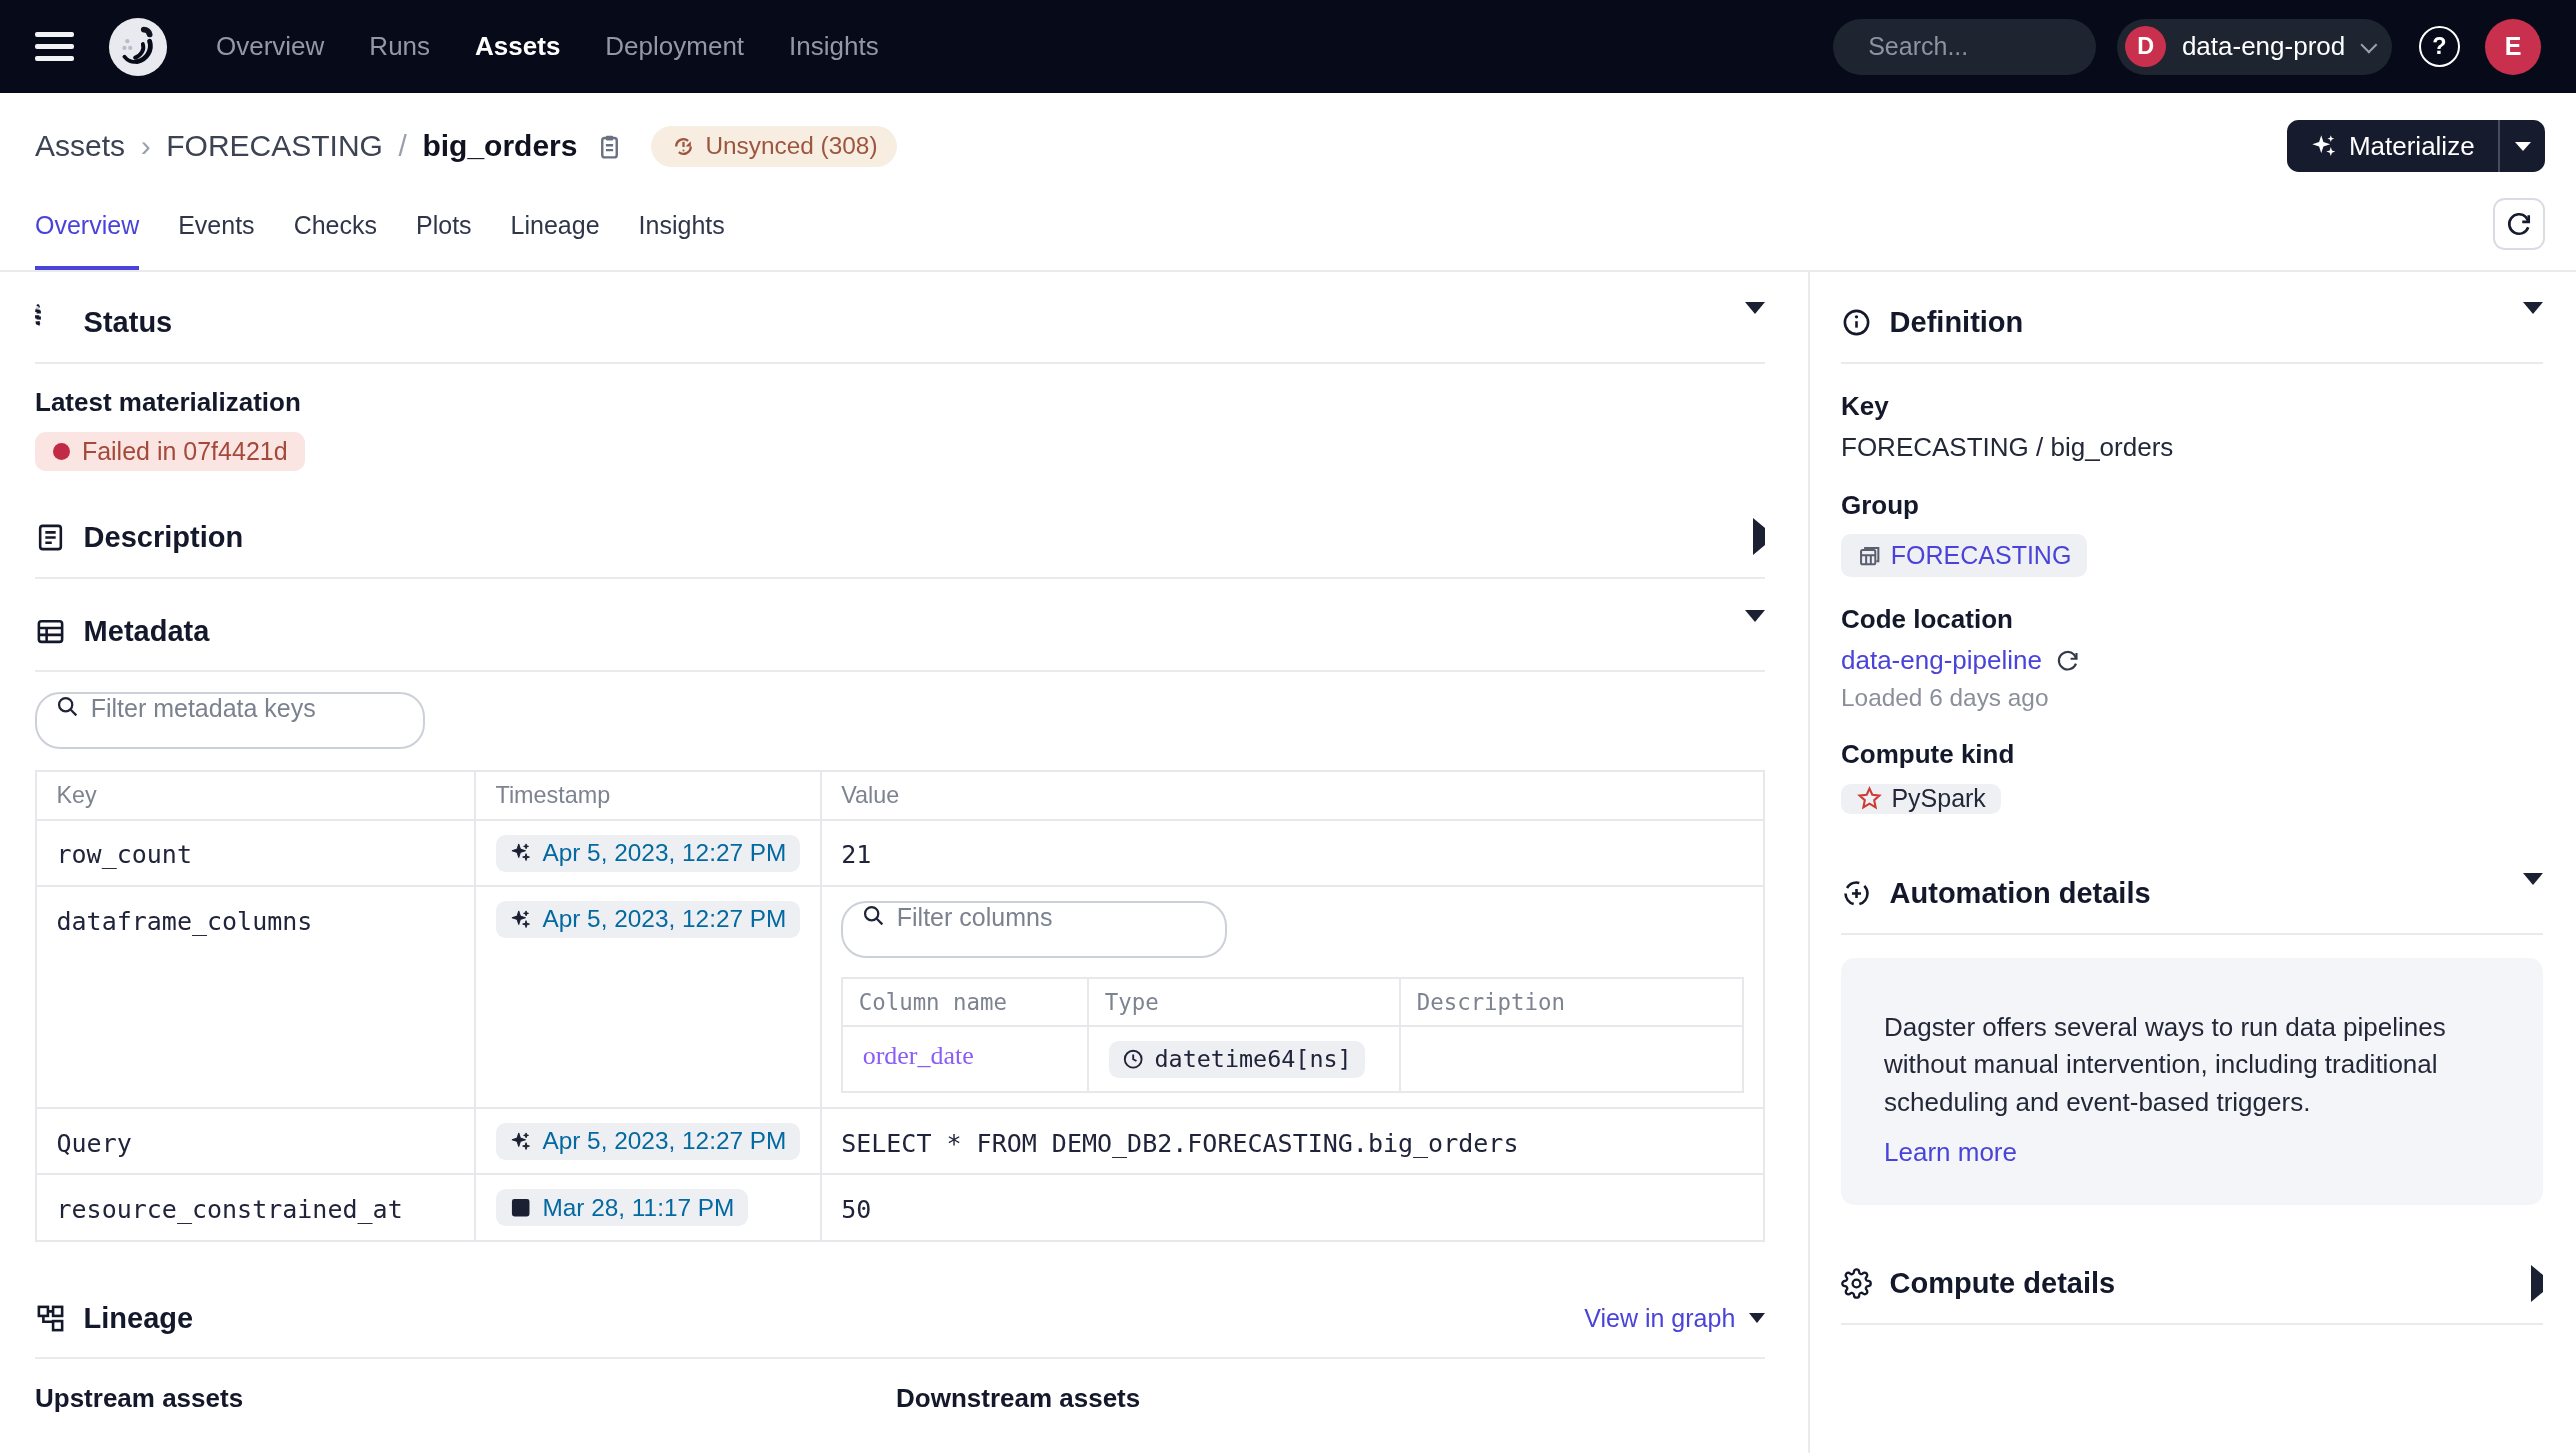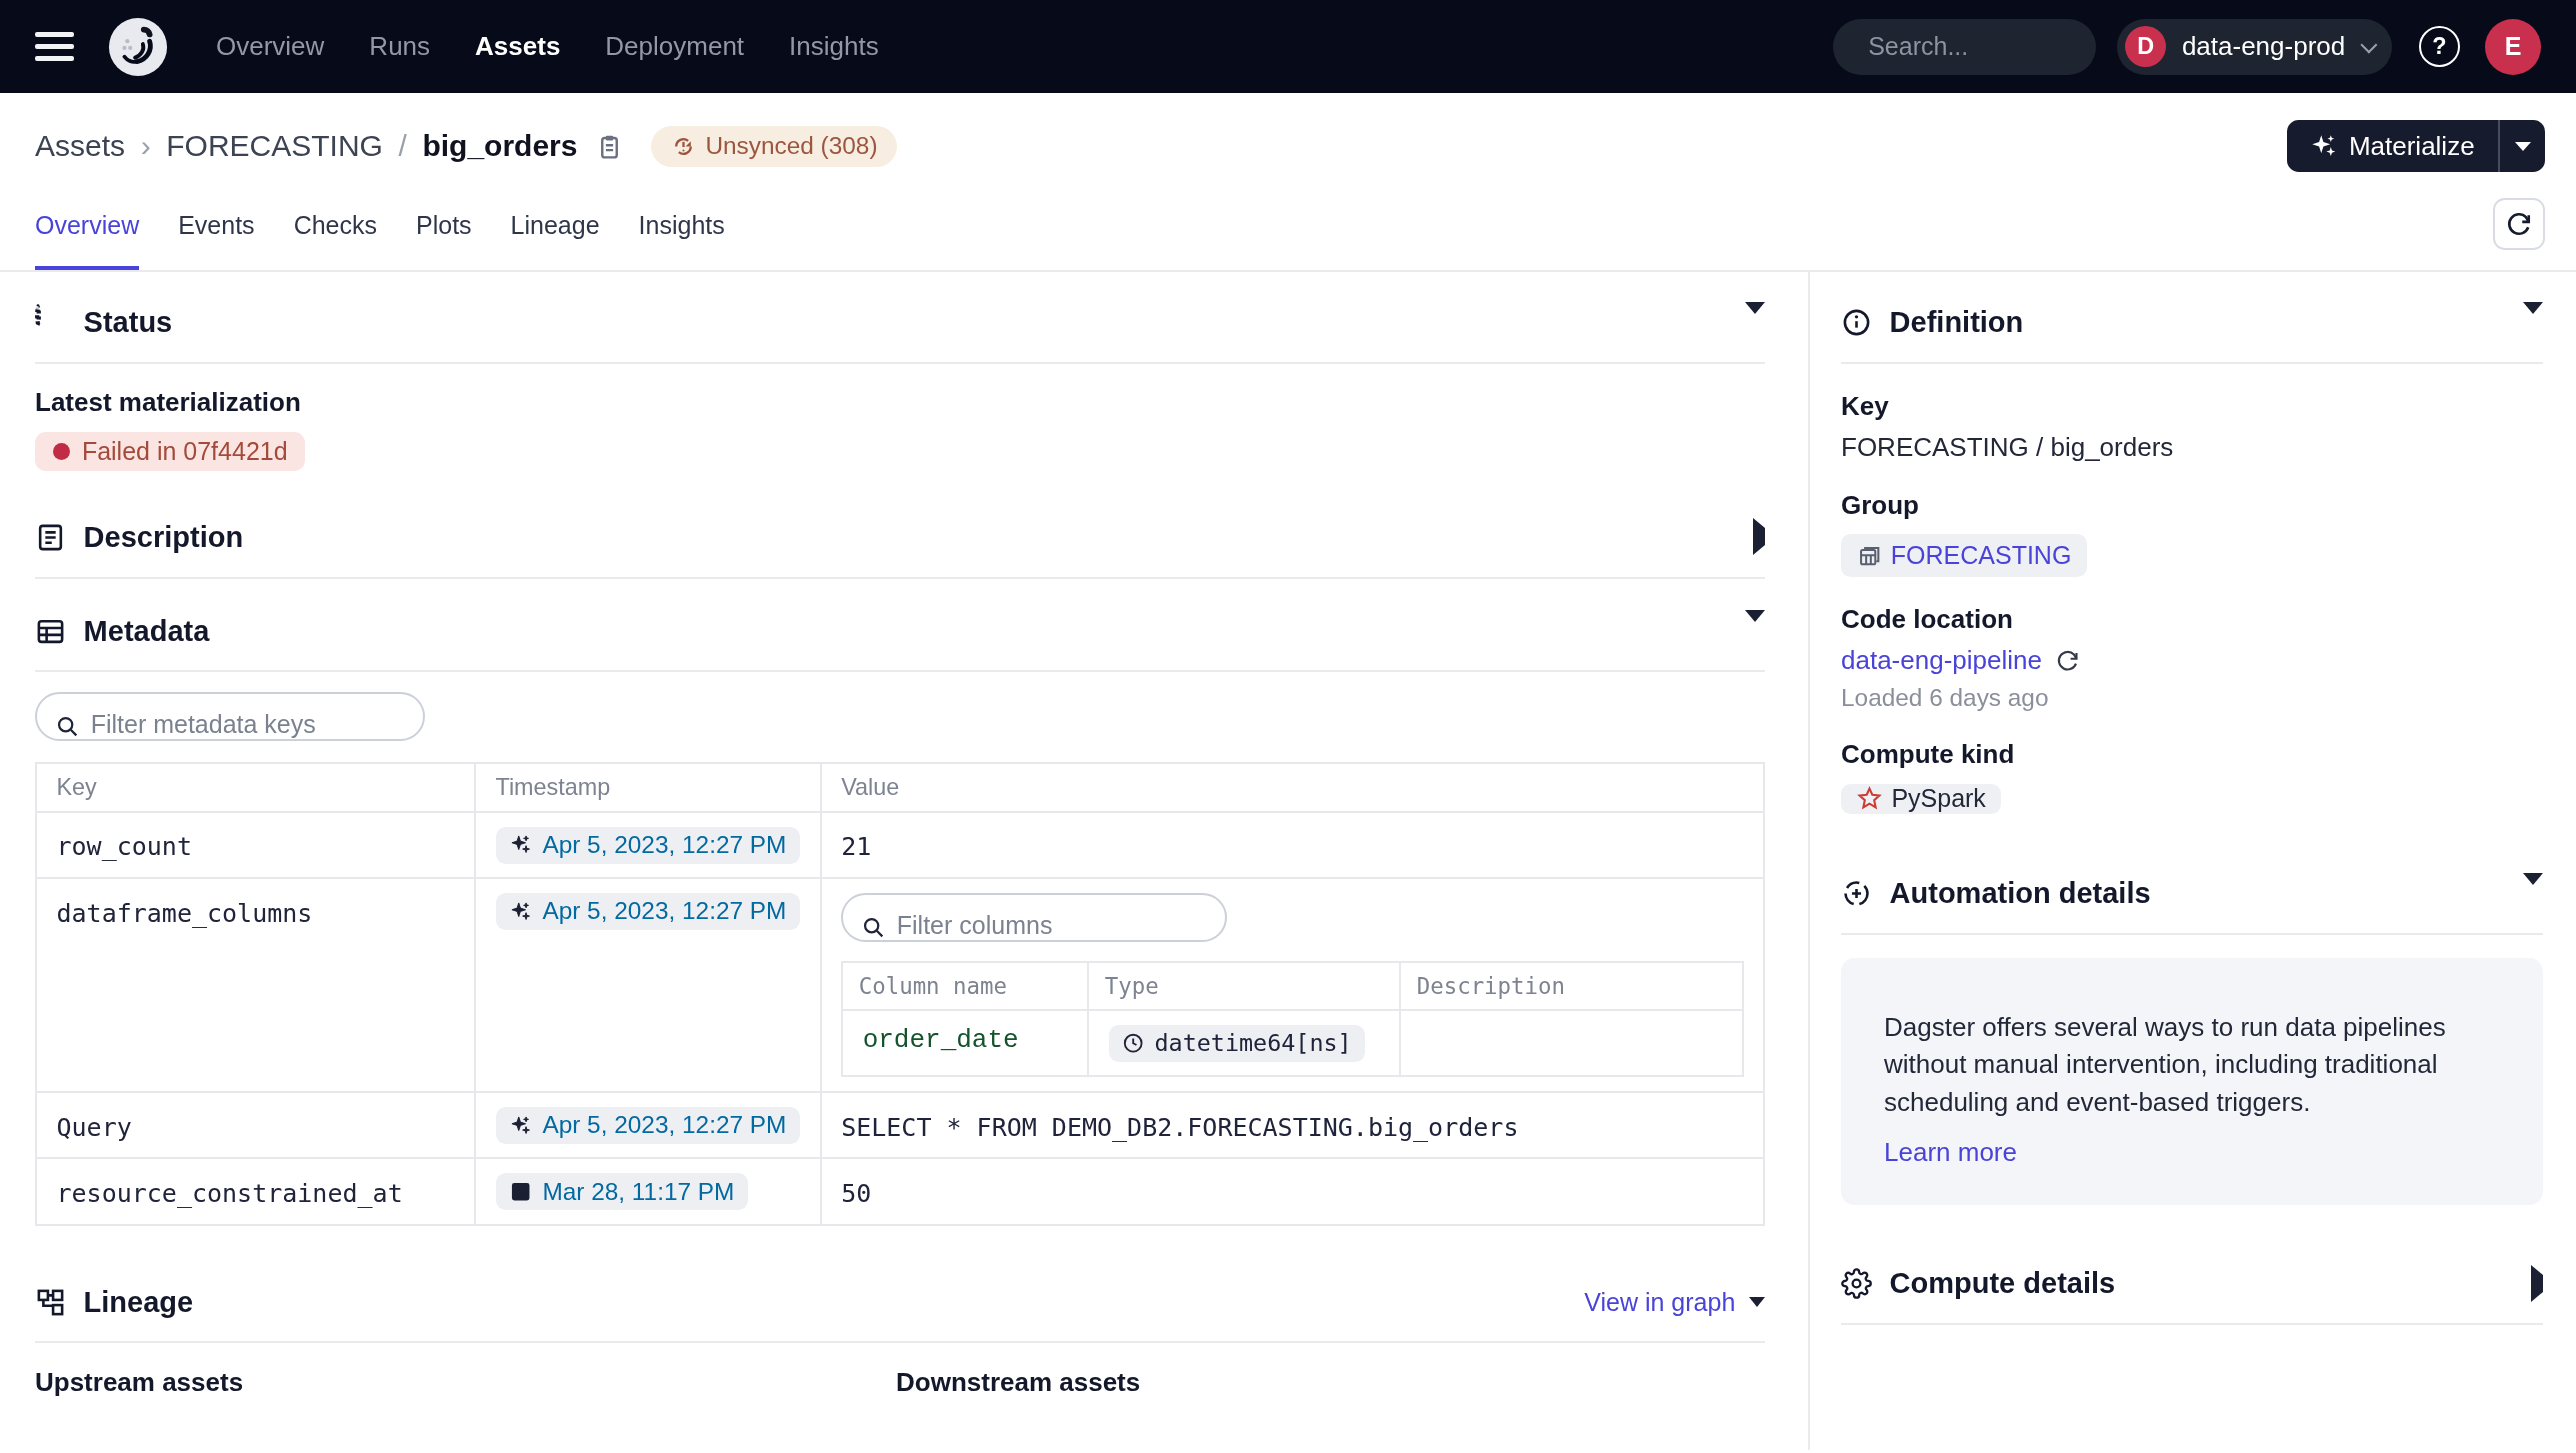--- a/index.html
+++ b/index.html
@@ -71,40 +71,40 @@
   .dotcircle { width:27px; height:27px; border:3.9px dotted #14182b; border-radius:50%; }
 
   .blabel { font-size:26px; font-weight:700; color:#14182b; }
 
   
   .failbadge { margin-top:13.7px; display:inline-flex; align-items:center; gap:11.7px; height:39px; border-radius:10.7px; background:#fae5e2; padding:0 17.6px; cursor:pointer; }
   .faildot { width:17.6px; height:17.6px; border-radius:50%; background:#c22b45; }
   .failtxt { font-size:25px; color:#a34a3a; }
 
   
-  .filterpill { display:flex; align-items:flex-end; gap:11.7px; width:390px; height:49px; border:2px solid #ccd0d9; border-radius:25px; padding:0 17.6px; background:#fff; }
+  .filterpill { display:flex; align-items:flex-start; gap:11.7px; width:390px; height:57px; border:2px solid #ccd0d9; border-radius:25px; padding:0 17.6px; background:#fff; }
   .filterpill svg { width:24.4px; height:24.4px; stroke:#20243a; flex:0 0 auto; }
   .filterpill input { flex:1; border:none; outline:none; font-size:25px; color:#20243a; font-family:"Liberation Sans",sans-serif; background:transparent; }
   .filterpill input::placeholder { color:#7b828f; }
 
   table.meta { width:100%; border-collapse:collapse; margin-top:21.5px; }
   table.meta th, table.meta td { border:2px solid #e6e8ec; text-align:left; vertical-align:top; }
   table.meta > thead th { font-size:23.4px; font-weight:400; color:#7d8390; padding:9.8px 19.5px; }
   table.meta > tbody td { padding:13.7px 19.5px; }
   td.kcell { font-family:"DejaVu Sans Mono",monospace; font-size:25px; color:#20243a; padding-top:19.5px !important; }
   td.vcell { font-family:"DejaVu Sans Mono",monospace; font-size:25px; color:#20243a; padding-top:19.5px !important; }
   .tspill { display:inline-flex; align-items:center; gap:9.8px; height:37px; border-radius:9.8px; background:#edeff2; padding:0 13.7px; cursor:pointer; }
   .tspill svg { width:23.4px; height:23.4px; fill:#1b2033; stroke:#1b2033; }
   .tspill .t { font-size:24.4px; color:#0369a1; white-space:nowrap; }
 
   table.cols { width:100%; border-collapse:collapse; margin-top:19.5px; }
   table.cols th, table.cols td { border:2px solid #e6e8ec; text-align:left; }
   table.cols th { font-family:"DejaVu Sans Mono",monospace; font-size:22.4px; font-weight:400; color:#7d8390; padding:9.8px 15.6px; }
   table.cols td { padding:13.7px 15.6px; }
-  td.colname { font-family:Liberation Mono, monospace; font-size:26px; color:#14532d; }
+  td.colname { font-family:Liberation Serif, serif; font-size:26px; color:#8b5cf6; }
   .typepill { display:inline-flex; align-items:center; gap:9.8px; height:37px; border-radius:9.8px; background:#edeff2; padding:0 13.7px; font-family:"DejaVu Sans Mono",monospace; font-size:23.4px; color:#20243a; }
   .typepill svg { width:22.4px; height:22.4px; stroke:#20243a; }
   .hashglyph { font-size:23.4px; font-weight:700; color:#20243a; }
 
   
   .linkblue { color:#4a43d9; font-size:25px; cursor:pointer; text-decoration:none; }
   .lincols { display:flex; margin-top:23.4px; }
   .lincol1 { width:861px; }
 
   

